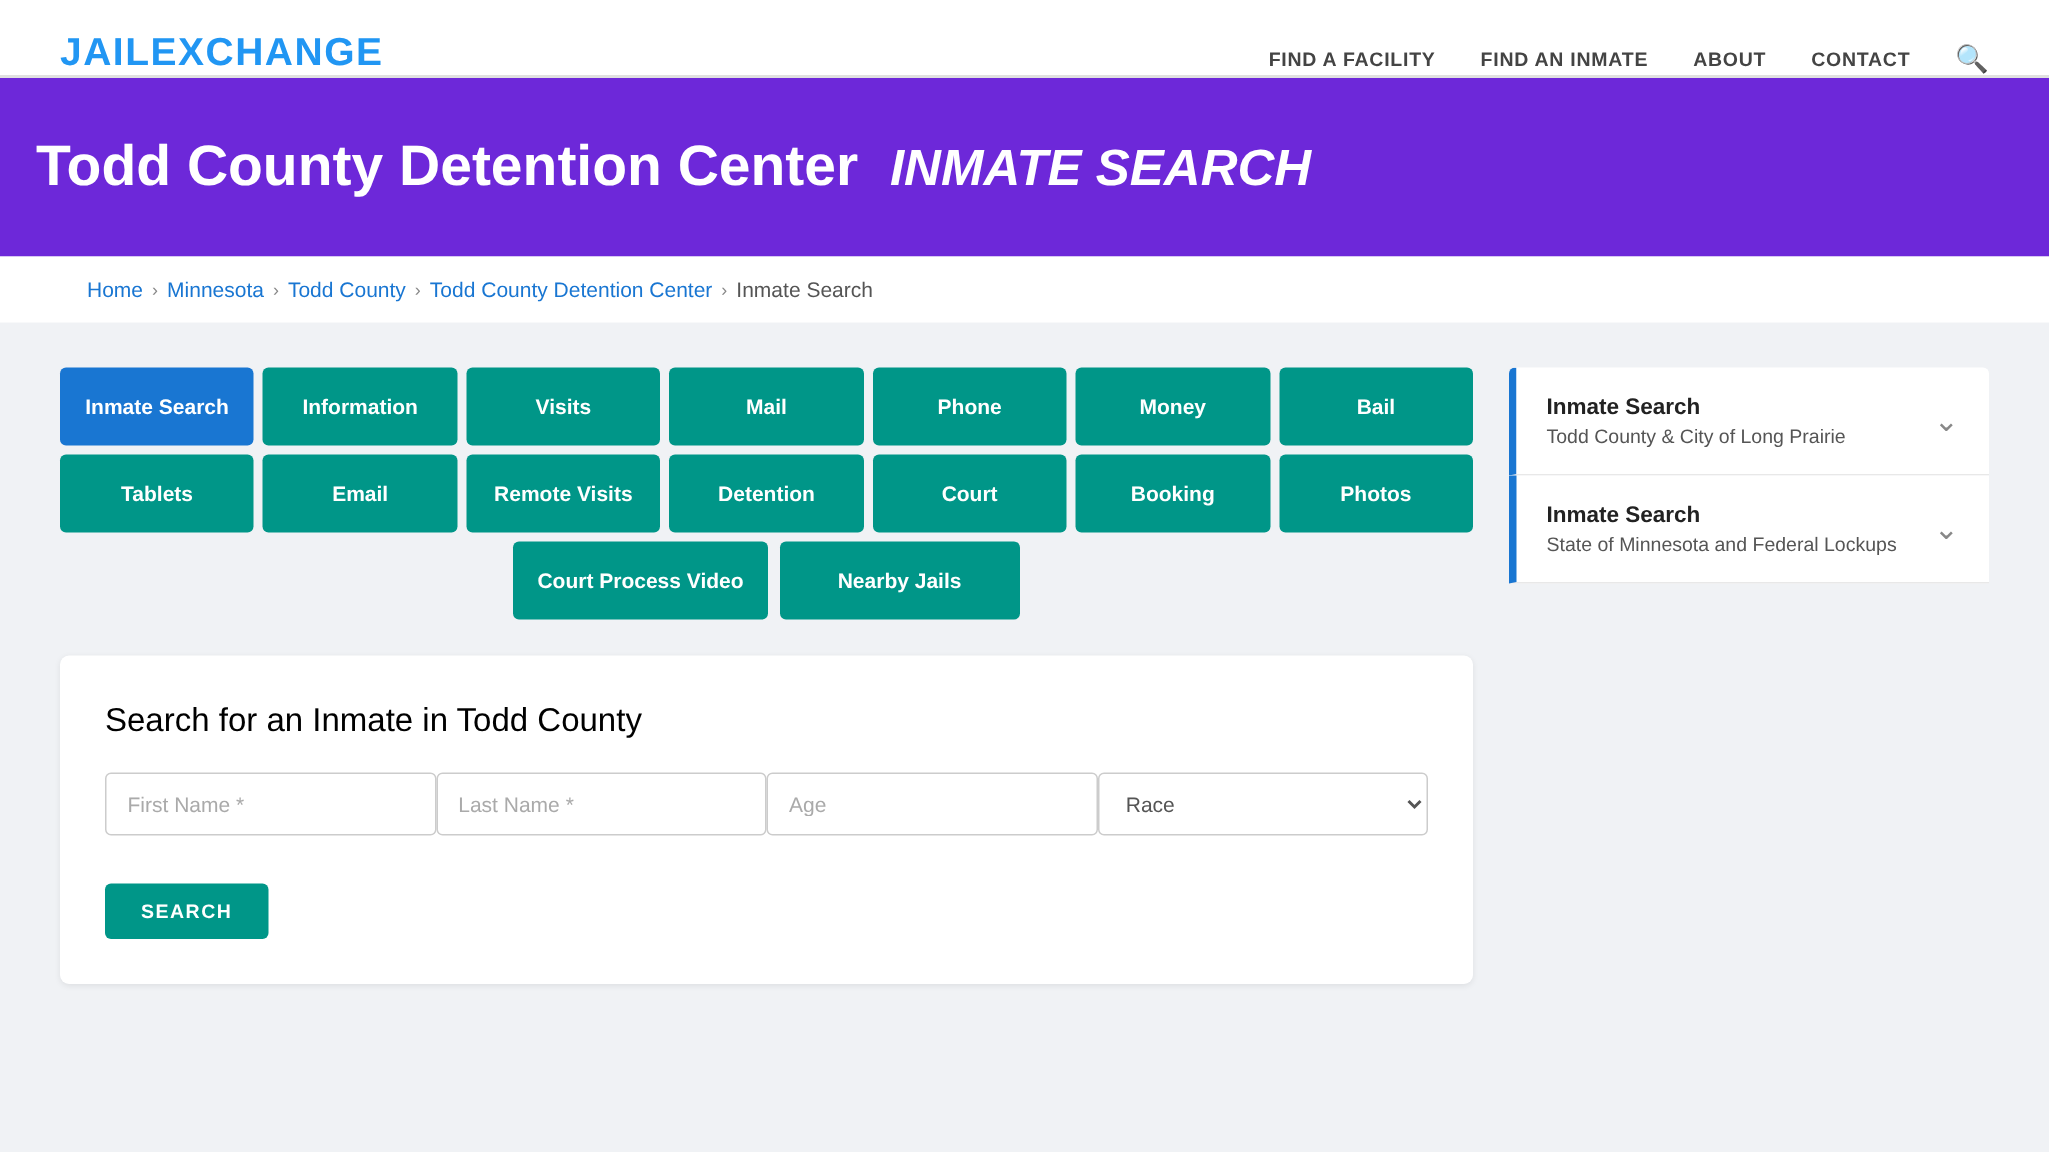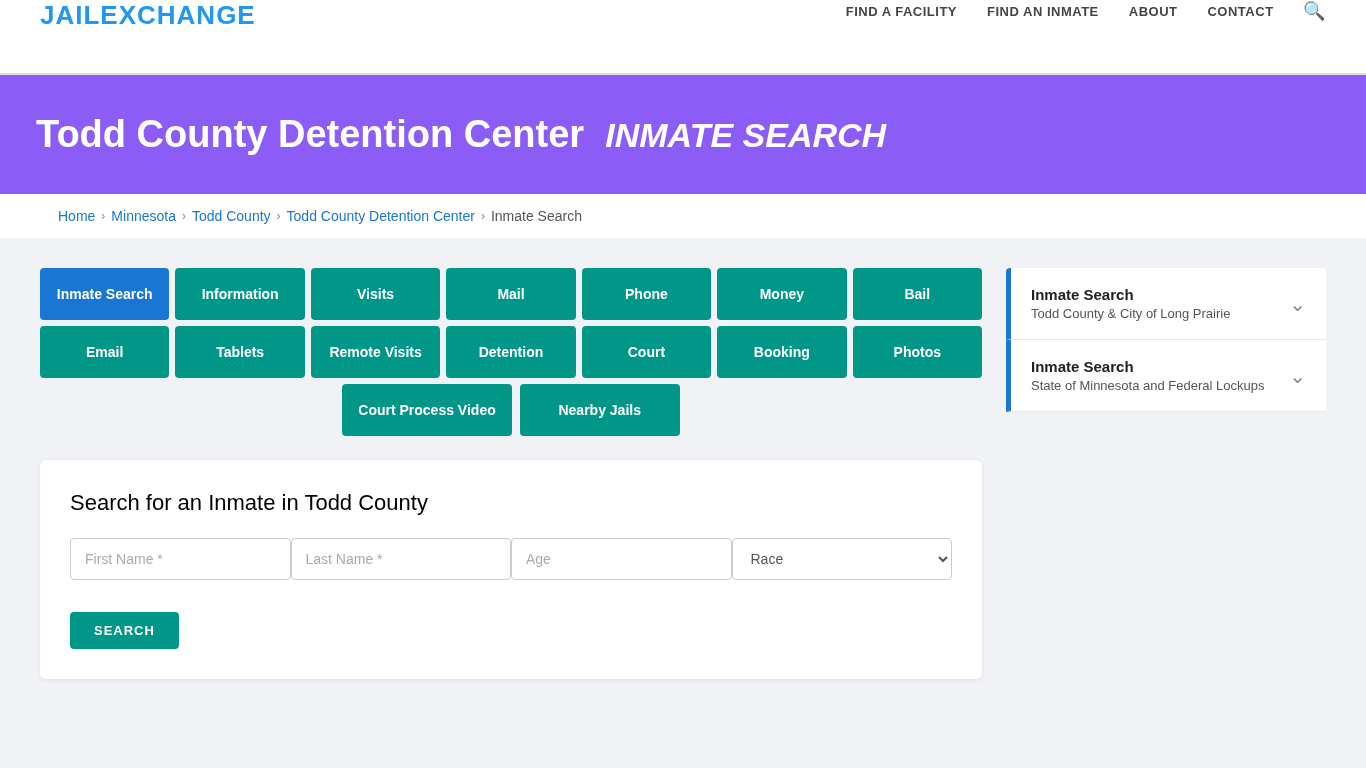--- a/index.html
+++ b/index.html
@@ -4,23 +4,23 @@
   <style>
     * { box-sizing: border-box; margin: 0; padding: 0; }
     body { font-family: 'Arial', sans-serif; background: #f0f2f5; color: #333; }
 
     
     .header {
       background: #fff;
       border-bottom: 2px solid #e0e0e0;
       padding: 0 40px;
       display: flex;
-      align-items: flex-start;
+      align-items: flex-end;
       justify-content: space-between;
-      height: 75px;
+      height: 52px;
     }
     .logo {
       font-size: 26px;
       font-weight: 900;
       color: #1a1a1a;
       letter-spacing: 1px;
     }
     .logo span {
       color: #2196f3;
     }
@@ -38,22 +38,22 @@
       cursor: pointer;
     }
     .nav-search {
       font-size: 18px;
       color: #444;
       cursor: pointer;
     }
 
     
     .hero {
-      background: #8b5cf6;
-      padding: 38px 36px;
+      background: #6d28d9;
+      padding: 38px 24px;
     }
     .hero-title {
       color: #fff;
       font-size: 38px;
       font-weight: 900;
     }
     .hero-title em {
       font-style: italic;
       font-weight: 700;
       font-size: 34px;
@@ -253,22 +253,22 @@
       <button class="nav-btn active">Inmate Search</button>
       <button class="nav-btn">Information</button>
       <button class="nav-btn">Visits</button>
       <button class="nav-btn">Mail</button>
       <button class="nav-btn">Phone</button>
       <button class="nav-btn">Money</button>
       <button class="nav-btn">Bail</button>
     </div>
 
     <div class="nav-buttons-row2">
+      <button class="nav-btn">Tablets</button>
       <button class="nav-btn">Email</button>
-      <button class="nav-btn">Tablets</button>
       <button class="nav-btn">Remote Visits</button>
       <button class="nav-btn">Detention</button>
       <button class="nav-btn">Court</button>
       <button class="nav-btn">Booking</button>
       <button class="nav-btn">Photos</button>
     </div>
 
     <div style="display:flex; justify-content:center; gap:8px; margin-bottom:24px;">
       <button class="nav-btn" style="min-width:160px; padding:18px 16px;">Court Process Video</button>
       <button class="nav-btn" style="min-width:160px; padding:18px 16px;">Nearby Jails</button>

